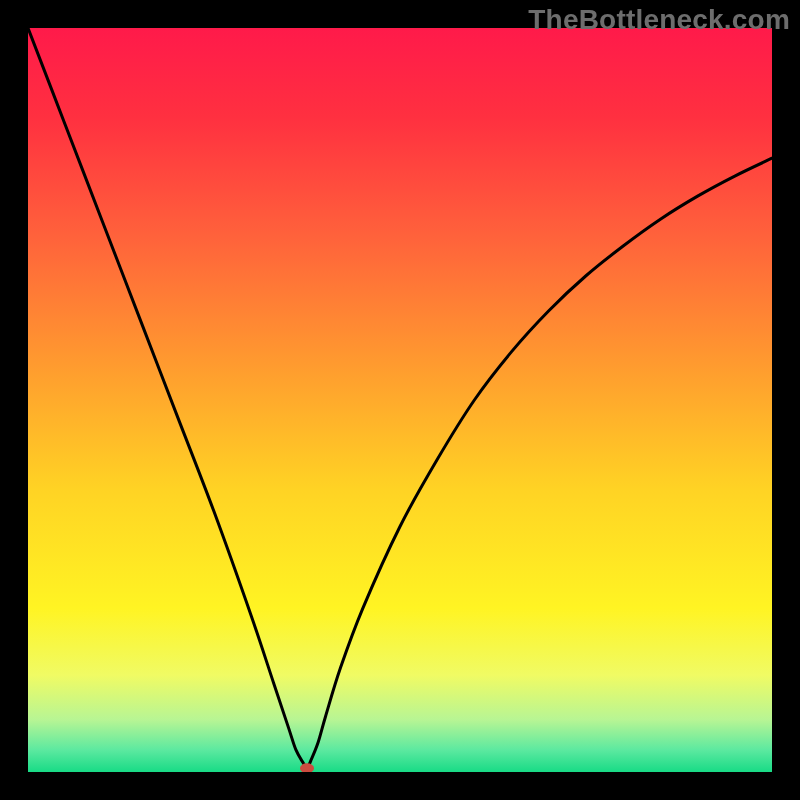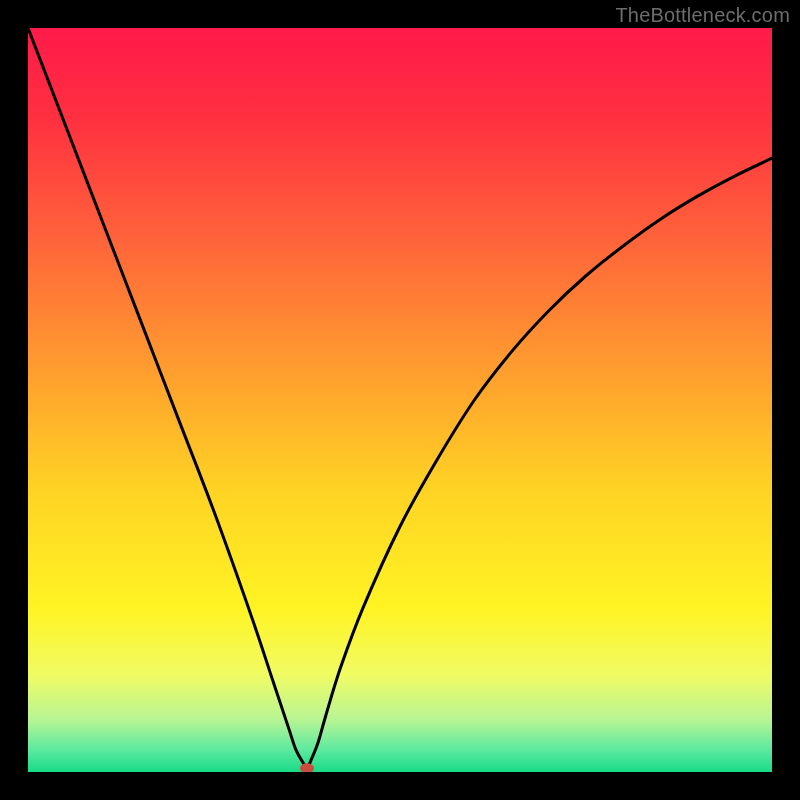--- a/index.html
+++ b/index.html
@@ -15,22 +15,22 @@
     position: relative;
     width: 800px;
     height: 800px;
     background: #000;
   }
   .attribution {
     position: absolute;
     top: 4px;
     right: 10px;
     color: #6d6d6d;
-    font-size: 20px;
-    font-weight: 400;
+    font-size: 28px;
+    font-weight: 700;
     letter-spacing: 0.2px;
     z-index: 50;
     user-select: none;
   }
   .plot-wrap {
     position: absolute;
     left: 28px;
     top: 28px;
     width: 744px;
     height: 744px;

